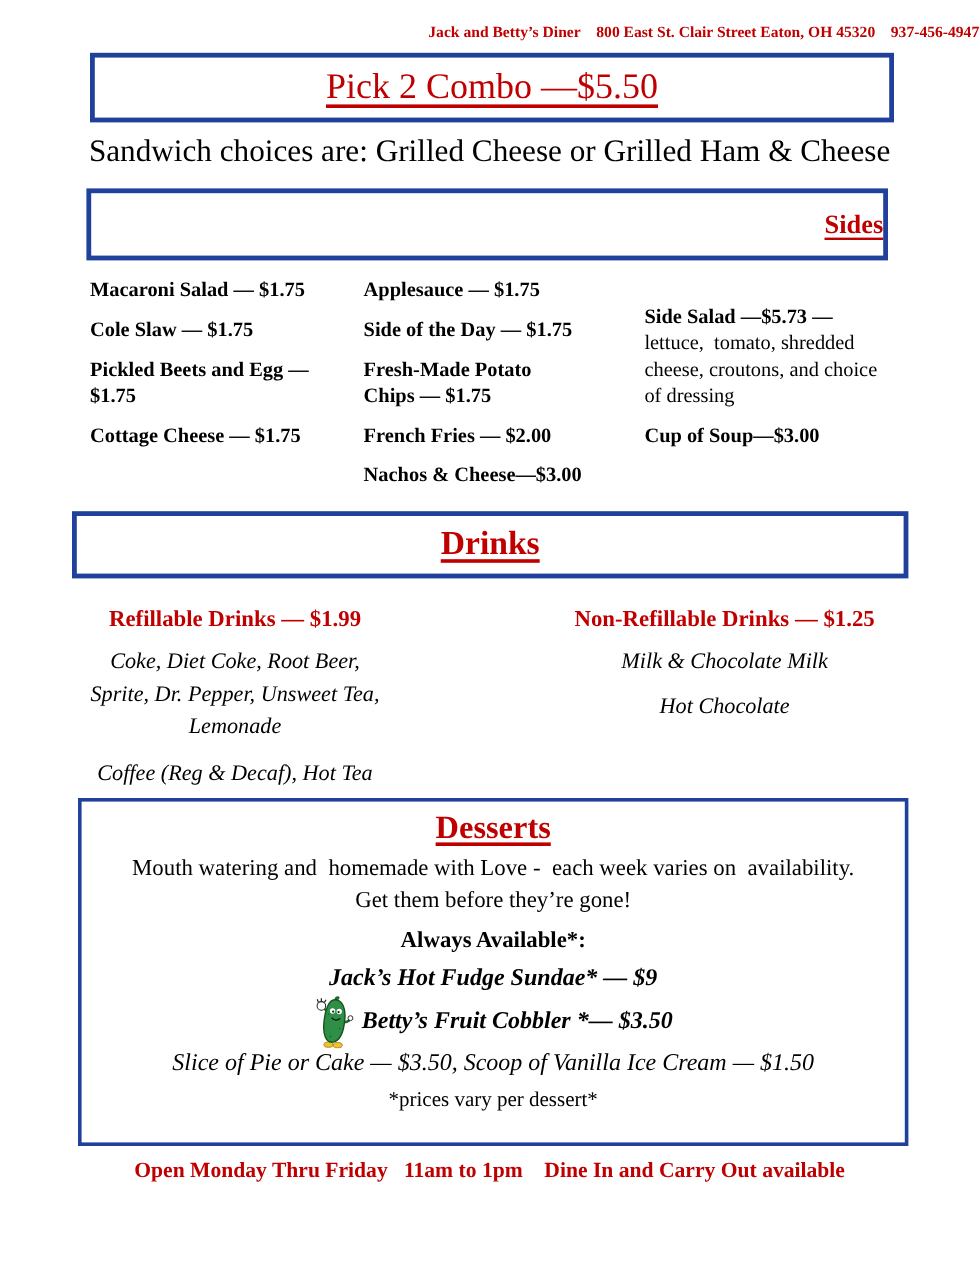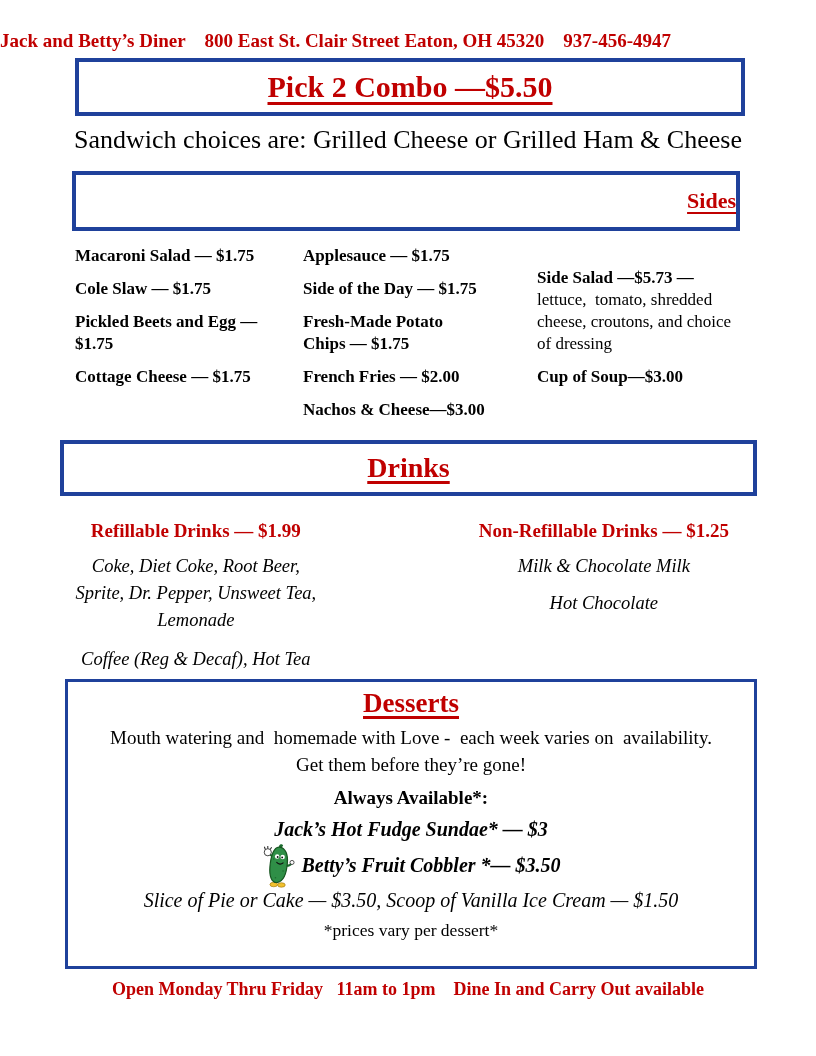--- a/index.html
+++ b/index.html
@@ -6,35 +6,35 @@
   * { margin:0; padding:0; box-sizing:border-box; }
   html,body { background:#fff; }
   .page {
     width:816px; height:1056px; margin:0 auto; background:#fff;
     font-family:"Liberation Serif","DejaVu Serif",serif;
     color:#000; overflow:hidden; position:relative;
   }
   .pre { white-space:pre-line; }
 
   .header-line {
-    padding-top:30px; text-align:left;
-    color:var(--red); font-weight:bold; font-size:19px; line-height:22px;
+    padding-top:16px; text-align:right;
+    color:var(--red); font-weight:bold; font-size:13px; line-height:22px;
   }
   .footer-line {
     margin-top:8px; text-align:center;
     color:var(--red); font-weight:bold; font-size:18px; line-height:24px;
   }
 
   .combo-box {
     margin:6px 0 0 75px; width:670px; height:58px;
     border:4px solid var(--blue);
     display:flex; align-items:center; justify-content:center;
   }
   .combo-title {
-    color:var(--red); font-weight:bold; font-size:30px;
+    color:var(--red); font-weight:normal; font-size:30px;
     text-decoration:underline; text-decoration-thickness:3px; text-underline-offset:5px;
   }
   .combo-sub1 { margin-top:26px; text-align:center; font-weight:bold; font-size:19px; }
   .combo-sub2 { margin-top:9px;  text-align:center; font-size:26px; }
 
   .section-box {
     border:4px solid var(--blue);
     display:flex; align-items:center; justify-content:center;
   }
   .sides-box  { margin:16px 0 0 72px; width:668px; height:60px;justify-content:flex-end; }
@@ -140,21 +140,21 @@
           <p class="d-item">Hot Chocolate</p>
         </div>
     </div>
   </div>
 
   <div class="desserts-box">
     <span class="desserts-title">Desserts</span>
     <p class="desserts-intro">Mouth watering and &nbsp;homemade with Love - &nbsp;each week varies on &nbsp;availability.
 Get them before they’re gone!</p>
     <p class="desserts-always">Always Available*:</p>
-    <p class="dessert-item-bold">Jack’s Hot Fudge Sundae* — $3</p>
+    <p class="dessert-item-bold">Jack’s Hot Fudge Sundae* — $9</p>
     <div class="cobbler-row">
       <svg class="pickle" viewBox="0 0 40 54" aria-hidden="true">
 
         <path d="M21 5 C22 2 25 2 26 4 L23 9 Z" fill="#1d6b2e"></path>
 
         <circle cx="8" cy="12" r="4.2" fill="#ffffff" stroke="#222" stroke-width="1"></circle>
         <path d="M5 8.5 L4 5.5 M8 7.5 L8 4.5 M11 8.5 L12.5 6" stroke="#222" stroke-width="1.2" fill="none"></path>
         <path d="M11 15 C13 17 15 18 17 18" stroke="#1d6b2e" stroke-width="2.4" fill="none"></path>
 
         <path d="M30 28 C33 28 35 27 36 25" stroke="#1d6b2e" stroke-width="2.4" fill="none"></path>

